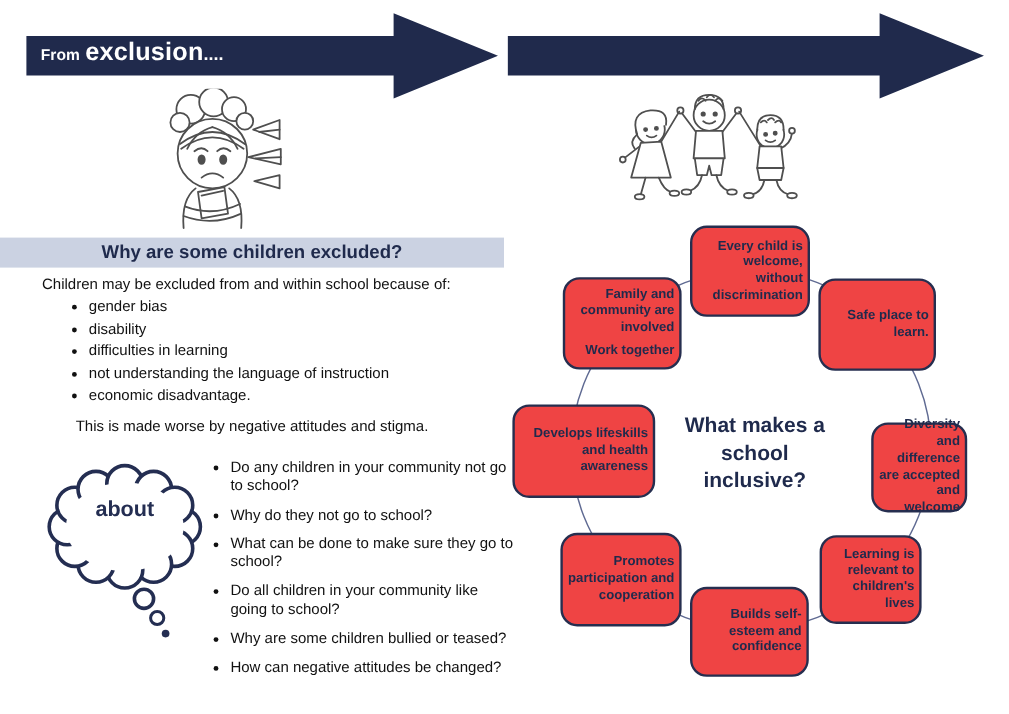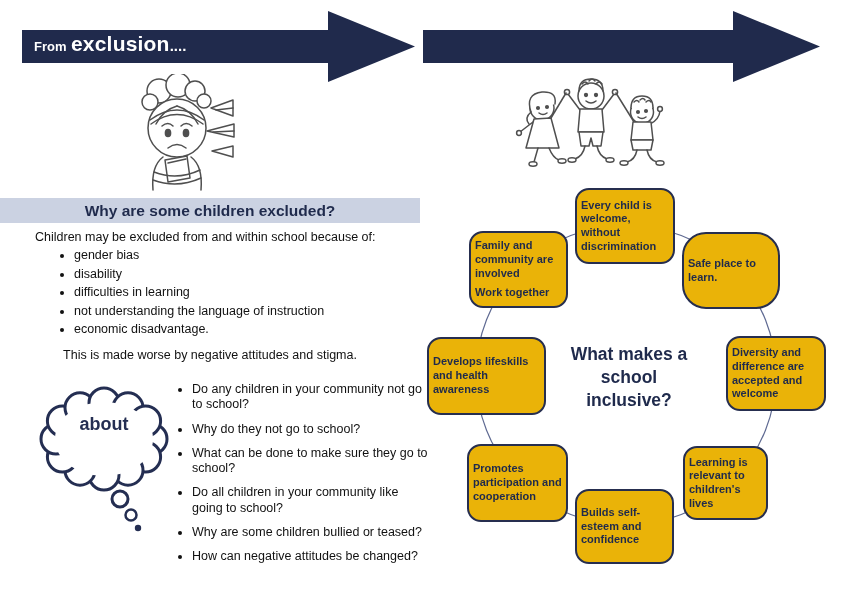--- a/index.html
+++ b/index.html
@@ -26,31 +26,31 @@
   .note{left:0;top:348px;width:420px;text-align:center;font-size:12.5px;}
   ul.questions{left:176px;top:382px;width:236px;margin:0;padding:0 0 0 16px;font-size:12.5px;}
   ul.questions li{margin-bottom:9px;line-height:1.22;}
   .think-text{
     left:44px;top:413px;width:120px;text-align:center;
     font-size:18px;line-height:23px;font-weight:bold;color:#242e52;
   }
 
   
   .node{
-    position:absolute;box-sizing:border-box;background:#eab308;
+    position:absolute;box-sizing:border-box;background:#ef4444;
     border:2.5px solid #262e4f;border-radius:14px;
     display:flex;flex-direction:column;justify-content:center;
-    text-align:left;font-weight:bold;color:#1f2a4c;
+    text-align:right;font-weight:bold;color:#1f2a4c;
     font-size:11px;line-height:1.25;padding:3px 4px;z-index:2;
   }
   .node p{margin:0;}
   .node p + p{margin-top:6px;}
   .n0{left:575px;top:188px;width:100px;height:76px;}
-  .n1{left:682px;top:232px;width:98px;height:77px;border-radius:24px;}
-  .n2{left:726px;top:336px;width:100px;height:75px;}
+  .n1{left:682px;top:232px;width:98px;height:77px;}
+  .n2{left:726px;top:352px;width:80px;height:75px;}
   .n3{left:683px;top:446px;width:85px;height:74px;}
   .n4{left:575px;top:489px;width:99px;height:75px;}
   .n5{left:467px;top:444px;width:101px;height:78px;}
   .n6{left:427px;top:337px;width:119px;height:78px;}
   .n7{left:469px;top:231px;width:99px;height:77px;}
   .center-q{
     left:563px;top:343px;width:132px;z-index:2;text-align:center;
     font-size:17.5px;line-height:1.3;font-weight:bold;color:#1f2a4c;
   }
 </style>

